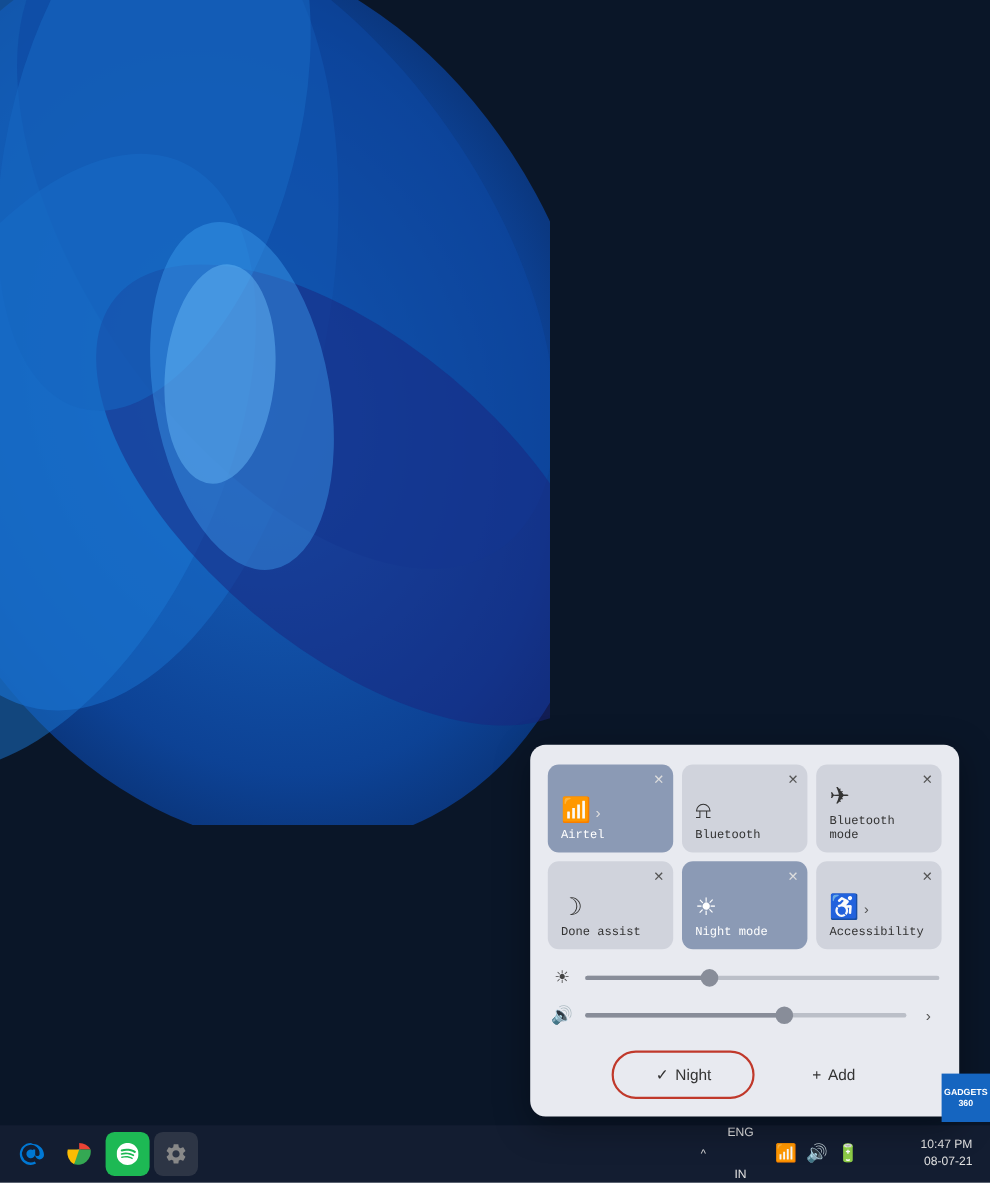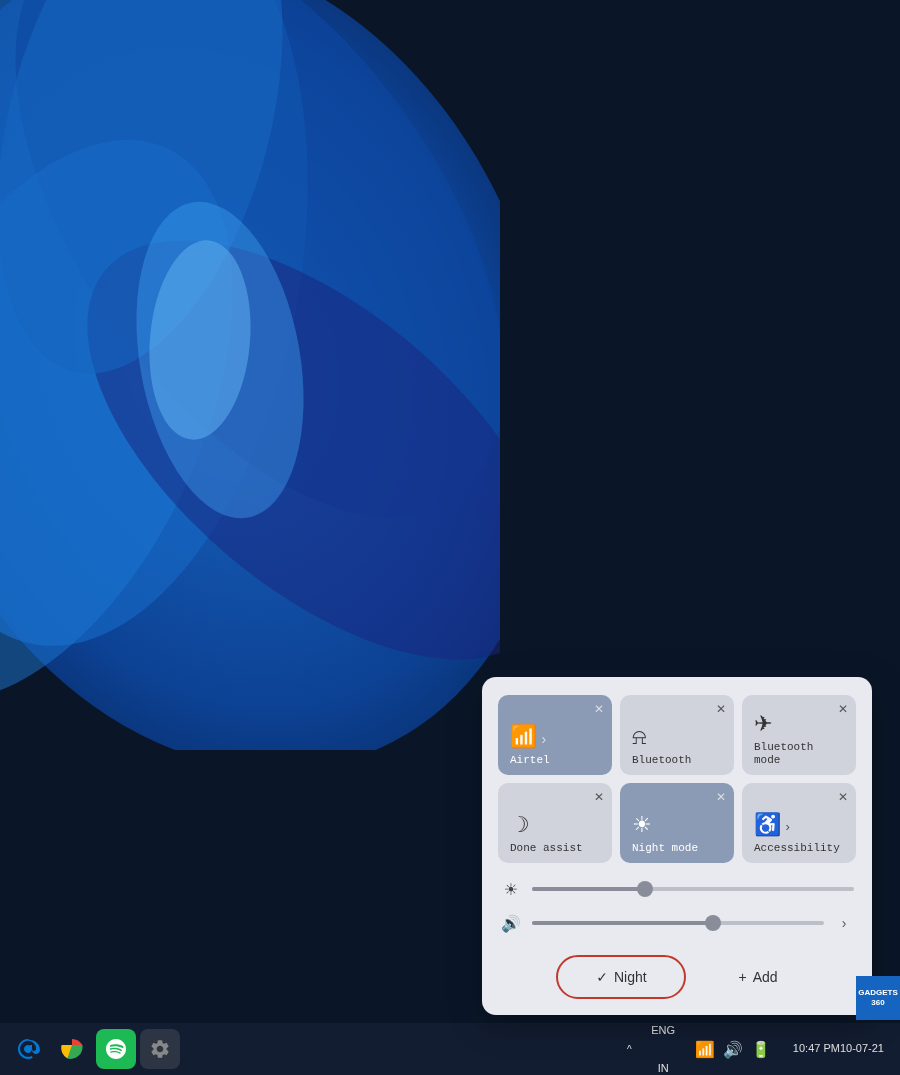--- a/index.html
+++ b/index.html
@@ -77,27 +77,28 @@
       cursor: pointer;
     }
 
     .sys-icon {
       font-size: 16px;
       color: #e0e0e0;
     }
 
     .taskbar-clock {
       display: flex;
-      flex-direction: row;
+      flex-direction: column;
       align-items: flex-end;
       color: #e0e0e0;
       font-size: 11px;
       line-height: 1.4;
       padding: 0 8px;
       cursor: pointer;
+      margin-left: 34px;
     }
 
     .taskbar-lang {
       display: flex;
       flex-direction: column;
       align-items: center;
       color: #e0e0e0;
       font-size: 11px;
       line-height: 1.3;
       padding: 4px 6px;
@@ -480,18 +481,18 @@
       </div>
 
       <div class="taskbar-sys">
         <span class="sys-icon">📶</span>
         <span class="sys-icon">🔊</span>
         <span class="sys-icon">🔋</span>
       </div>
 
       <div class="taskbar-clock">
         <span>10:47 PM</span>
-        <span>10-07-21</span>
+        <span>08-07-21</span>
       </div>
     </div>
   </div>
 
 </div>
 
 </body></html>

